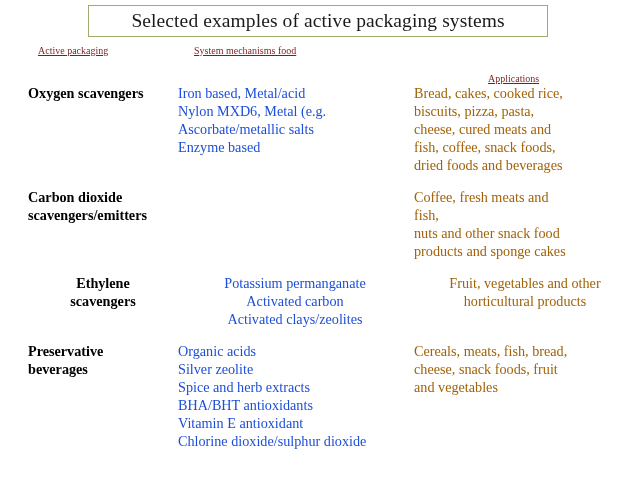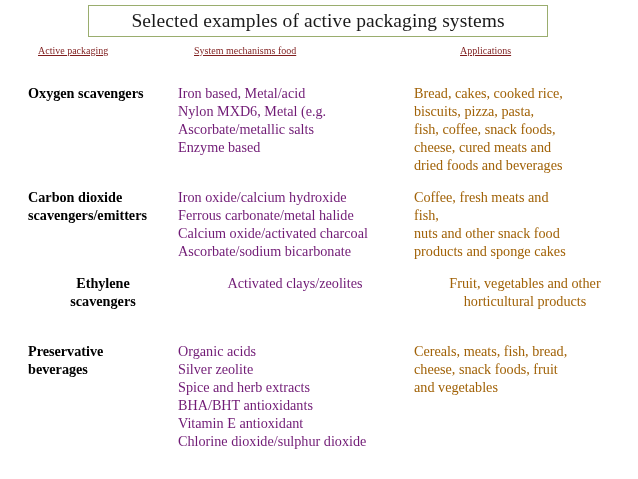--- a/index.html
+++ b/index.html
@@ -55,21 +55,21 @@
   .col-header {
     position: absolute;
     top: 0;
     font-size: 10px;
     color: #7f1d1d;
     white-space: nowrap;
     text-decoration: underline;
   }
   .col-header.h1 { left: 38px; }
   .col-header.h2 { left: 194px; }
-  .col-header.h3 { left: 460px; }
+  .col-header.h3 { left: 488px; margin-top: 28px; }
 
   
   .table {
     position: absolute;
     left: 0;
     top: 84px;
     width: 638px;
   }
 
   .row {
@@ -87,21 +87,21 @@
   }
   .cell-type {
     left: 28px;
     width: 150px;
     font-weight: bold;
     color: #000000;
   }
   .cell-mech {
     left: 178px;
     width: 234px;
-    color: #701a75;
+    color: #1d4ed8;
   }
   .cell-app {
     left: 414px;
     width: 222px;
     color: #a16207;
   }
 
   .line { display: block; white-space: nowrap; }
 
   
@@ -133,51 +133,47 @@
       </div>
       <div class="cell cell-mech">
         <span class="line">Iron based, Metal/acid</span>
         <span class="line">Nylon MXD6, Metal (e.g.</span>
         <span class="line">Ascorbate/metallic salts</span>
         <span class="line">Enzyme based</span>
       </div>
       <div class="cell cell-app">
         <span class="line">Bread, cakes, cooked rice,</span>
         <span class="line">biscuits, pizza, pasta,</span>
+        <span class="line">cheese, cured meats and</span>
         <span class="line">fish, coffee, snack foods,</span>
-        <span class="line">cheese, cured meats and</span>
         <span class="line">dried foods and beverages</span>
       </div>
     </div>
 
     <div class="row r2">
       <div class="cell cell-type">
         <span class="line">Carbon dioxide</span>
         <span class="line">scavengers/emitters</span>
-      </div>
-      <div class="cell cell-mech">
-        <span class="line">Iron oxide/calcium hydroxide</span>
-        <span class="line">Ferrous carbonate/metal halide</span>
-        <span class="line">Calcium oxide/activated charcoal</span>
-        <span class="line">Ascorbate/sodium bicarbonate</span>
       </div>
       <div class="cell cell-app">
         <span class="line">Coffee, fresh meats and</span>
         <span class="line">fish,</span>
         <span class="line">nuts and other snack food</span>
         <span class="line">products and sponge cakes</span>
       </div>
     </div>
 
     <div class="row r3">
       <div class="cell cell-type">
         <span class="line">Ethylene</span>
         <span class="line">scavengers</span>
       </div>
       <div class="cell cell-mech">
+        <span class="line">Potassium permanganate</span>
+        <span class="line">Activated carbon</span>
         <span class="line">Activated clays/zeolites</span>
       </div>
       <div class="cell cell-app">
         <span class="line">Fruit, vegetables and other</span>
         <span class="line">horticultural products</span>
       </div>
     </div>
 
     <div class="row r4">
       <div class="cell cell-type">

